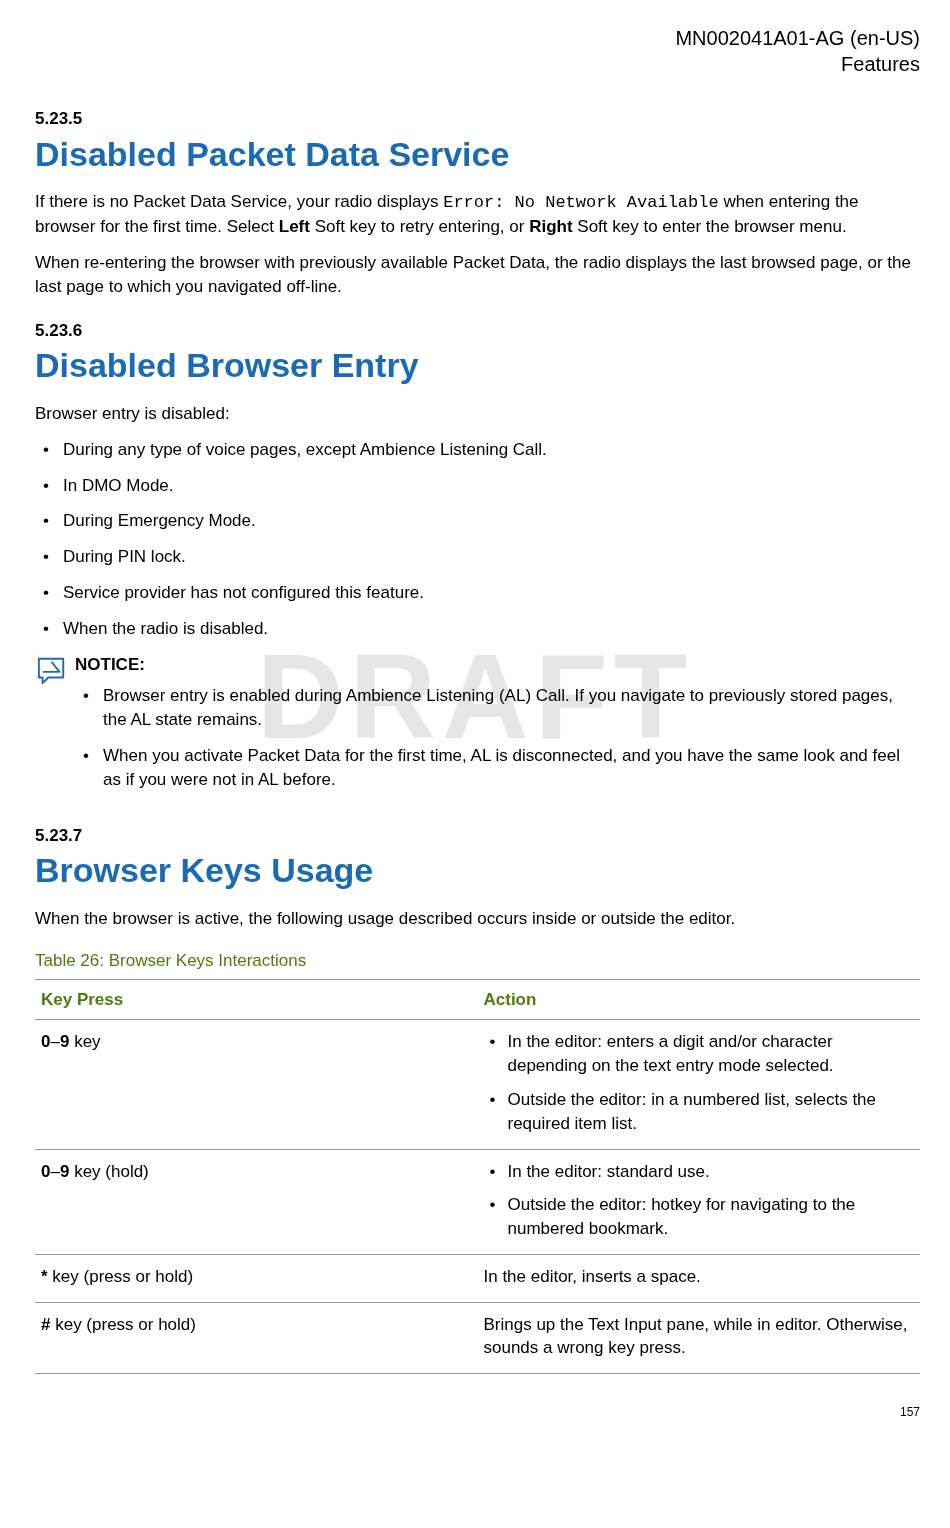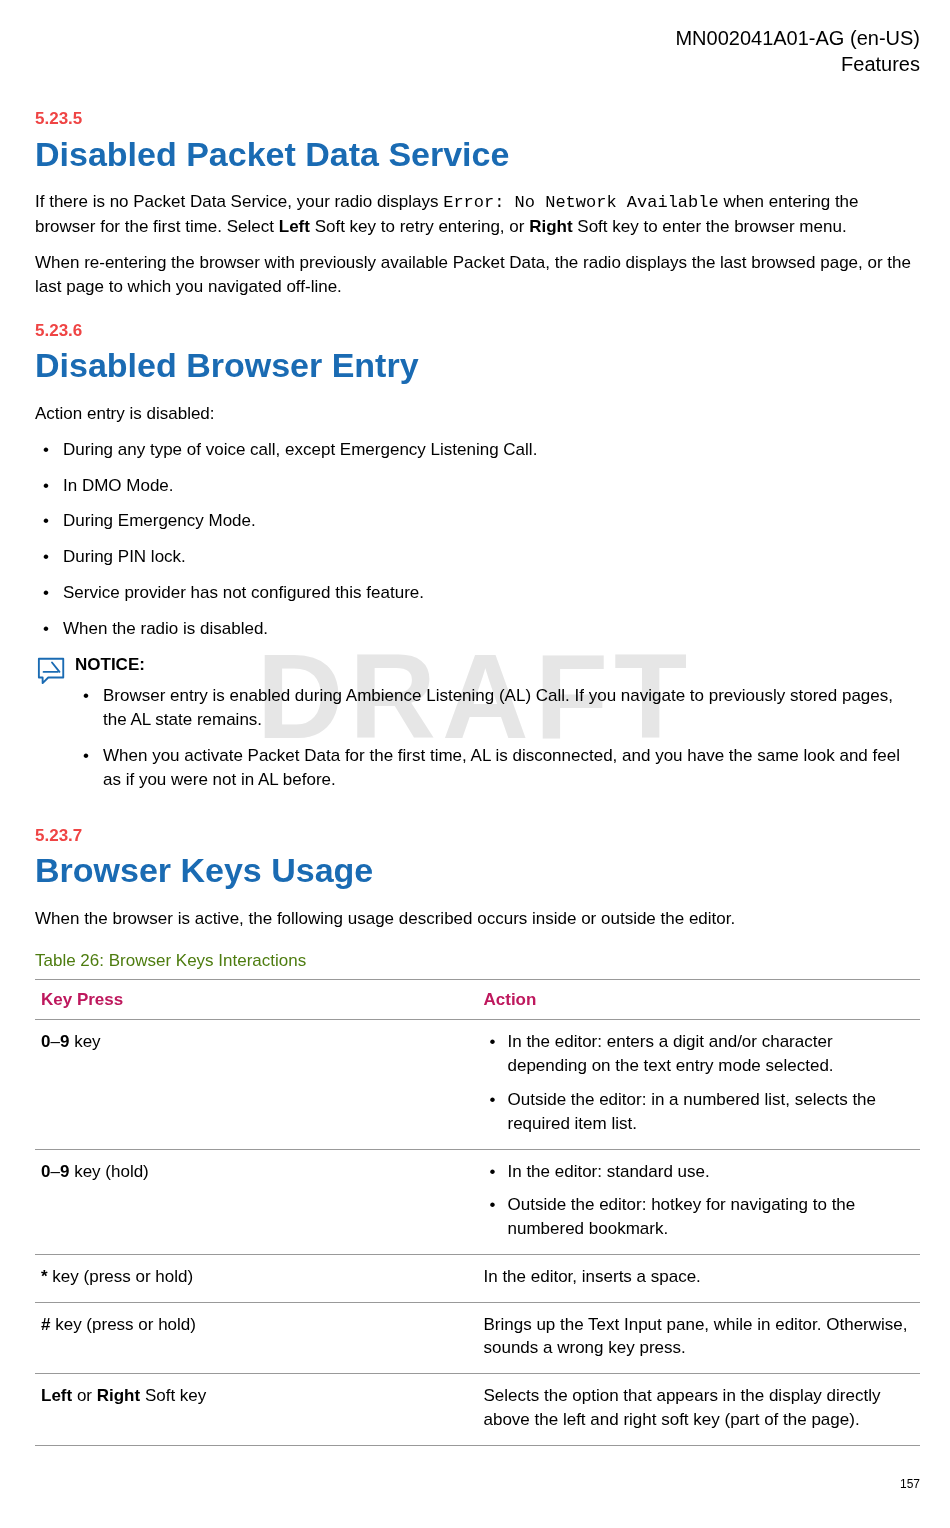--- a/index.html
+++ b/index.html
@@ -13,21 +13,21 @@
       position: relative;
       background: #fff;
     }
     .header-meta {
       text-align: right;
       font-size: 20px;
       margin-bottom: 30px;
       line-height: 1.3;
     }
     .section-num {
-      color: #ef4444;
+      color: #000000;
       font-weight: bold;
       font-size: 17px;
       margin-top: 20px;
     }
     h2.section-title {
       color: #1a6bb3;
       font-size: 34px;
       font-weight: bold;
       margin-bottom: 12px;
     }
@@ -79,21 +79,21 @@
       font-size: 17px;
       margin-top: 18px;
       margin-bottom: 6px;
     }
     table.keys-table {
       width: 100%;
       border-collapse: collapse;
     }
     table.keys-table th {
       text-align: left;
-      color: #be185d;
+      color: #4d7c0f;
       font-weight: bold;
       padding: 8px 6px;
       border-top: 1px solid #999;
       border-bottom: 1px solid #999;
       font-size: 17px;
       width: 50%;
     }
     table.keys-table td {
       vertical-align: top;
       padding: 10px 6px 13px 6px;
@@ -152,23 +152,23 @@
 
   <div class="section-num">5.23.5</div>
   <h2 class="section-title">Disabled Packet Data Service</h2>
   <p class="body-text">
     <span>If there is no Packet Data Service, your radio displays </span><span class="mono">Error: No Network Available</span><span> when entering the browser for the first time. Select </span><b>Left</b><span> Soft key to retry entering, or </span><b>Right</b><span> Soft key to enter the browser menu.</span>
   </p>
   <p class="body-text">When re-entering the browser with previously available Packet Data, the radio displays the last browsed page, or the last page to which you navigated off-line.</p>
 
   <div class="section-num">5.23.6</div>
   <h2 class="section-title">Disabled Browser Entry</h2>
-  <p class="body-text">Action entry is disabled:</p>
+  <p class="body-text">Browser entry is disabled:</p>
   <ul class="bullets">
-    <li>During any type of voice call, except Emergency Listening Call.</li>
+    <li>During any type of voice pages, except Ambience Listening Call.</li>
     <li>In DMO Mode.</li>
     <li>During Emergency Mode.</li>
     <li>During PIN lock.</li>
     <li>Service provider has not configured this feature.</li>
     <li>When the radio is disabled.</li>
   </ul>
 
   <div class="notice-block">
     <div class="notice-icon">
       <svg viewBox="0 0 36 32">
@@ -226,24 +226,18 @@
           <b>*</b><span> key (press or hold)</span>
         </td>
         <td>In the editor, inserts a space.</td>
       </tr>
       <tr>
         <td>
           <b>#</b><span> key (press or hold)</span>
         </td>
         <td>Brings up the Text Input pane, while in editor. Otherwise, sounds a wrong key press.</td>
       </tr>
-      <tr>
-        <td>
-          <b>Left</b><span> or </span><b>Right</b><span> Soft key</span>
-        </td>
-        <td>Selects the option that appears in the display directly above the left and right soft key (part of the page).</td>
-      </tr>
     </tbody>
   </table>
 
   <div class="page-num">157</div>
 
 </div>
 
 </body></html>

